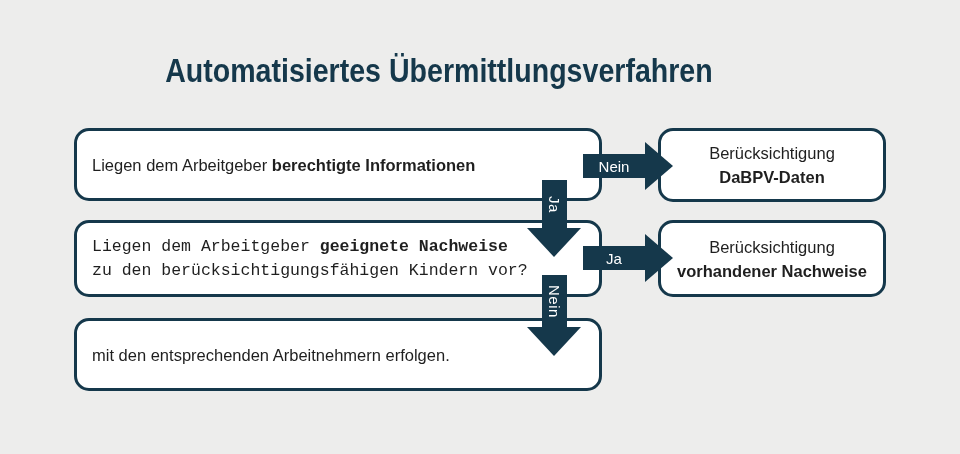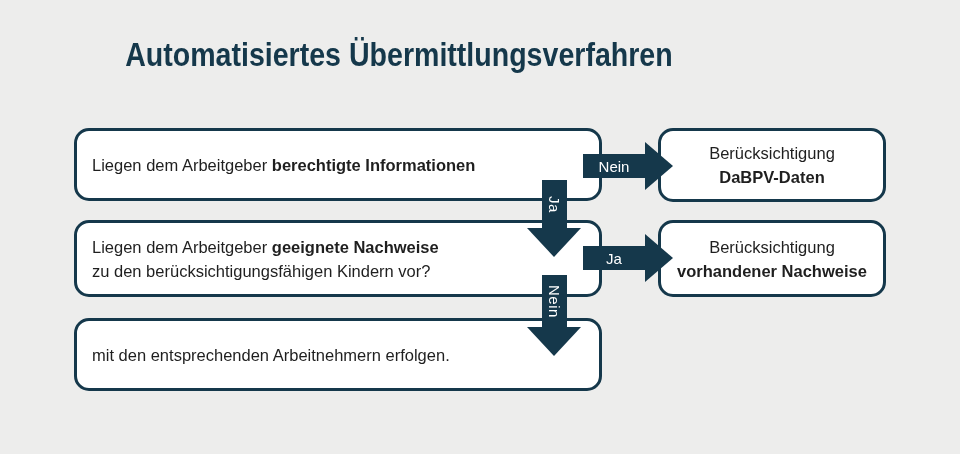--- a/index.html
+++ b/index.html
@@ -2,38 +2,39 @@
 <html><head>
 <meta charset="utf-8">
 <style>
   html,body { margin:0; padding:0; }
   .canvas {
     position:relative; width:960px; height:454px;
     background:#ededec; overflow:hidden;
     font-family:"Liberation Sans", sans-serif;
   }
   .title {
-    position:absolute; top:36px; left:0; width:797px; margin:0;
+    position:absolute; top:36px; left:0; width:797px; margin:16px;
     text-align:center; color:#15384b; font-size:34px; font-weight:700;
     line-height:36px;
+    padding-left:24px;
   }
   .title-inner { display:inline-block; transform:scaleX(0.84); transform-origin:50% 50%; white-space:nowrap; }
 
   .box {
     position:absolute; box-sizing:border-box; z-index:1;
     background:#ffffff; border:3px solid #15384b; border-radius:15px;
     display:flex; flex-direction:column; justify-content:center;
     color:#1f1f1f; font-size:16.5px; line-height:24px;
   }
   .qbox { align-items:flex-start; text-align:left; padding:0 14px 0 15px; }
   .rbox { align-items:center; text-align:center; }
   .box b { font-weight:700; }
 
   .qbox1 { left:74px;  top:128px; width:528px; height:73px; }
-  .qbox2 { left:74px;  top:220px; width:528px; height:77px; }
+  .qbox2 { left:74px;  top:220px; width:528px; height:77px;font-family:Liberation Mono, monospace; }
   .qbox3 { left:74px;  top:318px; width:528px; height:73px; }
   .rbox1 { left:658px; top:128px; width:228px; height:74px; }
   .rbox2 { left:658px; top:220px; width:228px; height:77px; }
 
   .shaft {
     position:absolute; z-index:2; background:#15384b;
     display:flex; align-items:center; justify-content:center;
   }
   .shaft-h1 { left:583px; top:154px; width:62px; height:24px; }
   .shaft-h2 { left:583px; top:246px; width:62px; height:24px; }

